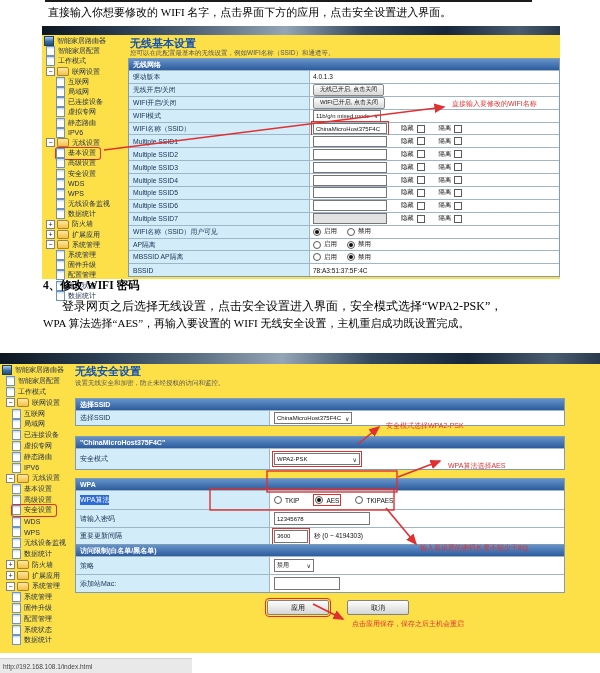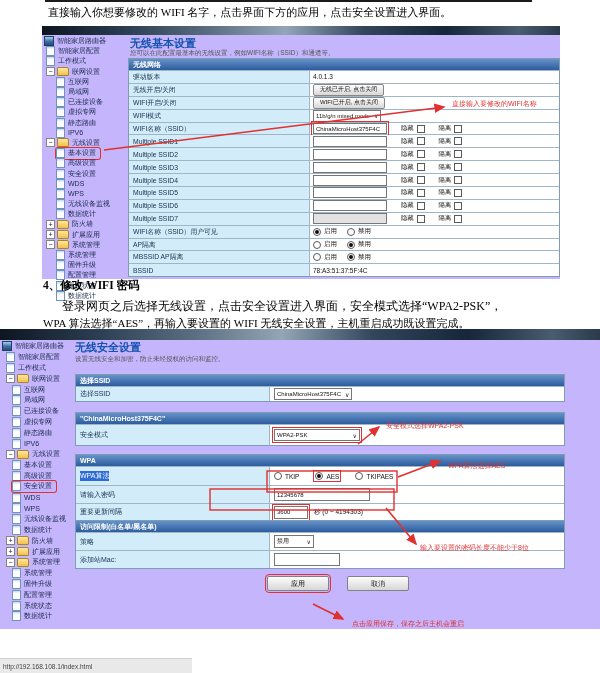--- a/index.html
+++ b/index.html
@@ -2,23 +2,23 @@
 <html><head>
 <meta charset="utf-8">
 <style>
   html,body{margin:0;padding:0;background:#fff}
   .page{position:relative;width:600px;height:673px;background:#fff;overflow:hidden;
         font-family:"Liberation Sans",sans-serif;color:#111}
   .doctext{font-family:"Liberation Serif",serif;color:#000;position:absolute;white-space:nowrap}
   .toprule{position:absolute;left:45px;top:0;width:487px;height:2px;background:#1b1b1b}
 
   
-  .shot{position:absolute;background:#c4b5fd}
+  .shot{position:absolute;background:#fde047}
   .shot1{left:42px;top:26px;width:518px;height:253px}
-  .shot2{left:0;top:329px;width:600px;height:300px}
+  .shot2{left:0;top:353px;width:600px;height:300px}
   .banner{position:absolute;left:0;top:0;right:0;height:9px;
     background:linear-gradient(90deg,#0d1620 0%,#2b3d52 16%,#5a6d80 32%,#93a5b6 47%,#33465c 62%,#17263a 78%,#4a5c70 92%,#2a3a4c 100%)}
   .shot2 .banner{height:11px}
 
   
   .tree{position:absolute;white-space:nowrap;color:#1a2b4a}
   .shot1 .tree{left:2px;top:10px;width:84px;font-size:7px}
   .shot2 .tree{left:2px;top:12px;width:72px;font-size:7px}
   .ti{display:flex;align-items:center;height:10.2px}
   .shot2 .ti{height:10.8px}

